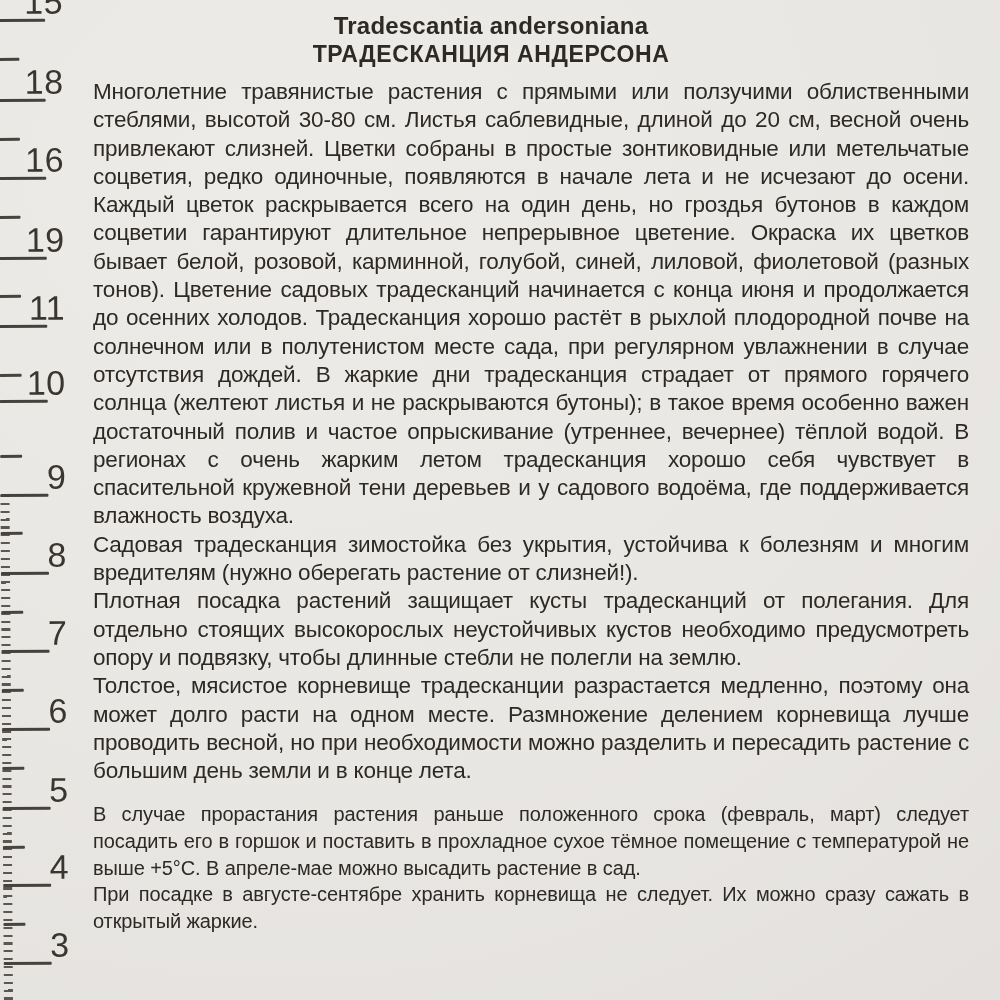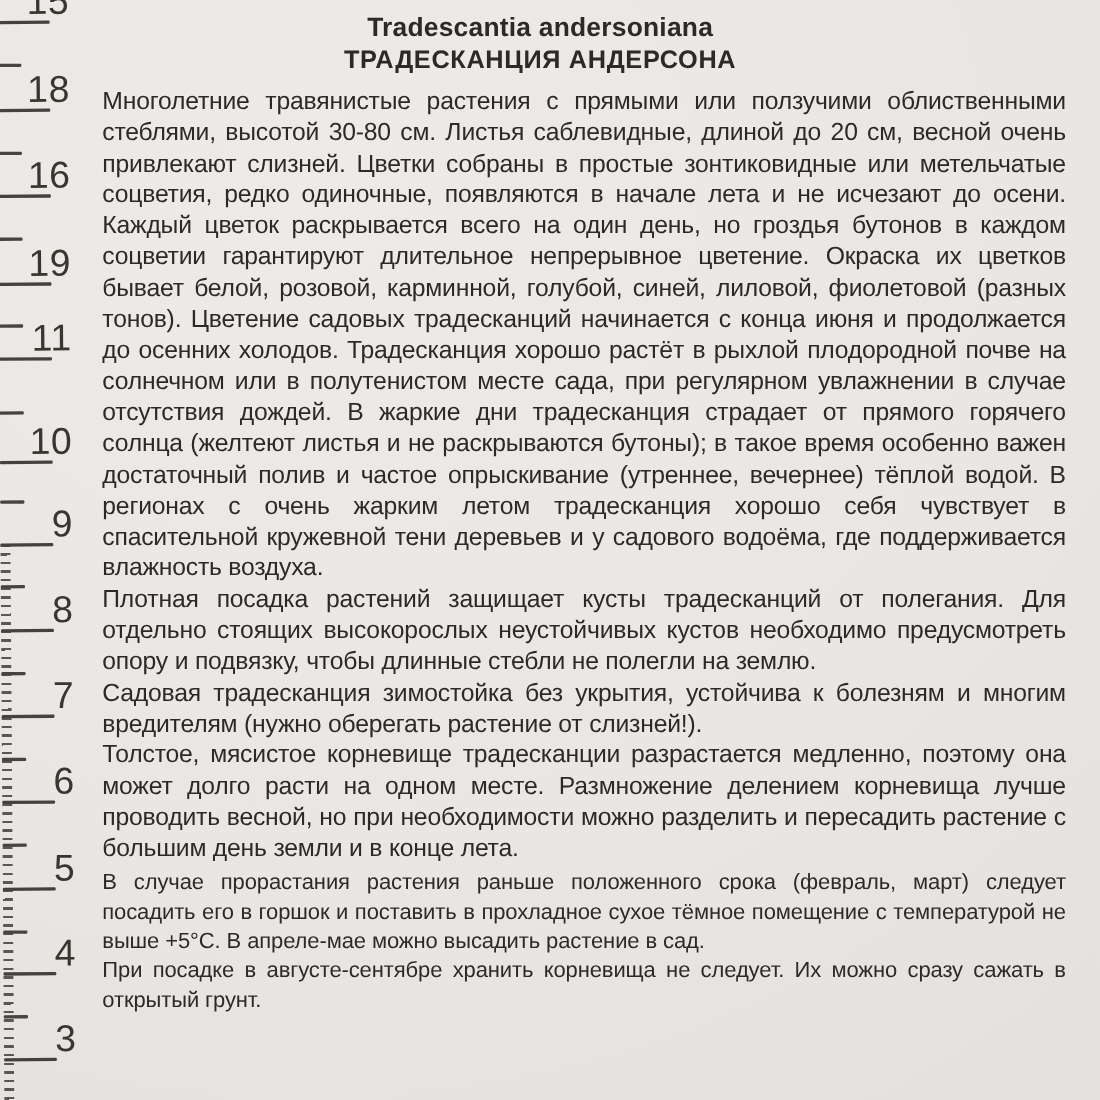--- a/index.html
+++ b/index.html
@@ -98,21 +98,21 @@
     margin-top: 9px;
     font-size: 22.5px;
     line-height: 28.3px;
     text-align: justify;
     letter-spacing: -0.2px;
   }
   .body-text p {
     margin: 0;
   }
   .footnote {
-    margin-top: 4px;
+    margin-top: 16px;
     font-size: 20px;
     line-height: 26.6px;
     text-align: justify;
     letter-spacing: -0.1px;
   }
   .footnote p {
     margin: 0;
   }
 </style>
 </head>
@@ -131,21 +131,21 @@
       </div>
     <div class="tick-major" style="top:177px">
         <span class="tick-num">16</span>
       </div>
     <div class="tick-major" style="top:257px">
         <span class="tick-num">19</span>
       </div>
     <div class="tick-major" style="top:325px">
         <span class="tick-num">11</span>
       </div>
-    <div class="tick-major" style="top:419px">
+    <div class="tick-major" style="top:400px">
         <span class="tick-num">10</span>
       </div>
     <div class="tick-major" style="top:494px">
         <span class="tick-num">9</span>
       </div>
     <div class="tick-major" style="top:572px">
         <span class="tick-num">8</span>
       </div>
     <div class="tick-major" style="top:650px">
         <span class="tick-num">7</span>
@@ -178,24 +178,24 @@
   </div>
 
   <div class="content">
     <div class="title-block">
       <div class="latin-title">Tradescantia andersoniana</div>
       <div class="ru-title">ТРАДЕСКАНЦИЯ АНДЕРСОНА</div>
     </div>
 
     <div class="body-text">
       <p>Многолетние травянистые растения с прямыми или ползучими облиственными стеблями, высотой 30-80 см. Листья саблевидные, длиной до 20 см, весной очень привлекают слизней. Цветки собраны в простые зонтиковидные или метельчатые соцветия, редко одиночные, появляются в начале лета и не исчезают до осени. Каждый цветок раскрывается всего на один день, но гроздья бутонов в каждом соцветии гарантируют длительное непрерывное цветение. Окраска их цветков бывает белой, розовой, карминной, голубой, синей, лиловой, фиолетовой (разных тонов). Цветение садовых традесканций начинается с конца июня и продолжается до осенних холодов. Традесканция хорошо растёт в рыхлой плодородной почве на солнечном или в полутенистом месте сада, при регулярном увлажнении в случае отсутствия дождей. В жаркие дни традесканция страдает от прямого горячего солнца (желтеют листья и не раскрываются бутоны); в такое время особенно важен достаточный полив и частое опрыскивание (утреннее, вечернее) тёплой водой. В регионах с очень жарким летом традесканция хорошо себя чувствует в спасительной кружевной тени деревьев и у садового водоёма, где поддерживается влажность воздуха.</p>
+      <p>Садовая традесканция зимостойка без укрытия, устойчива к болезням и многим вредителям (нужно оберегать растение от слизней!).</p>
       <p>Плотная посадка растений защищает кусты традесканций от полегания. Для отдельно стоящих высокорослых неустойчивых кустов необходимо предусмотреть опору и подвязку, чтобы длинные стебли не полегли на землю.</p>
-      <p>Садовая традесканция зимостойка без укрытия, устойчива к болезням и многим вредителям (нужно оберегать растение от слизней!).</p>
       <p>Толстое, мясистое корневище традесканции разрастается медленно, поэтому она может долго расти на одном месте. Размножение делением корневища лучше проводить весной, но при необходимости можно разделить и пересадить растение с большим день земли и в конце лета.</p>
     </div>
 
     <div class="footnote">
       <p>В случае прорастания растения раньше положенного срока (февраль, март) следует посадить его в горшок и поставить в прохладное сухое тёмное помещение с температурой не выше +5°С. В апреле-мае можно высадить растение в сад.</p>
-      <p>При посадке в августе-сентябре хранить корневища не следует. Их можно сразу сажать в открытый грунт.</p>
+      <p>При посадке в августе-сентябре хранить корневища не следует. Их можно сразу сажать в открытый жаркие.</p>
     </div>
   </div>
 
 </div>
 
 </body></html>

